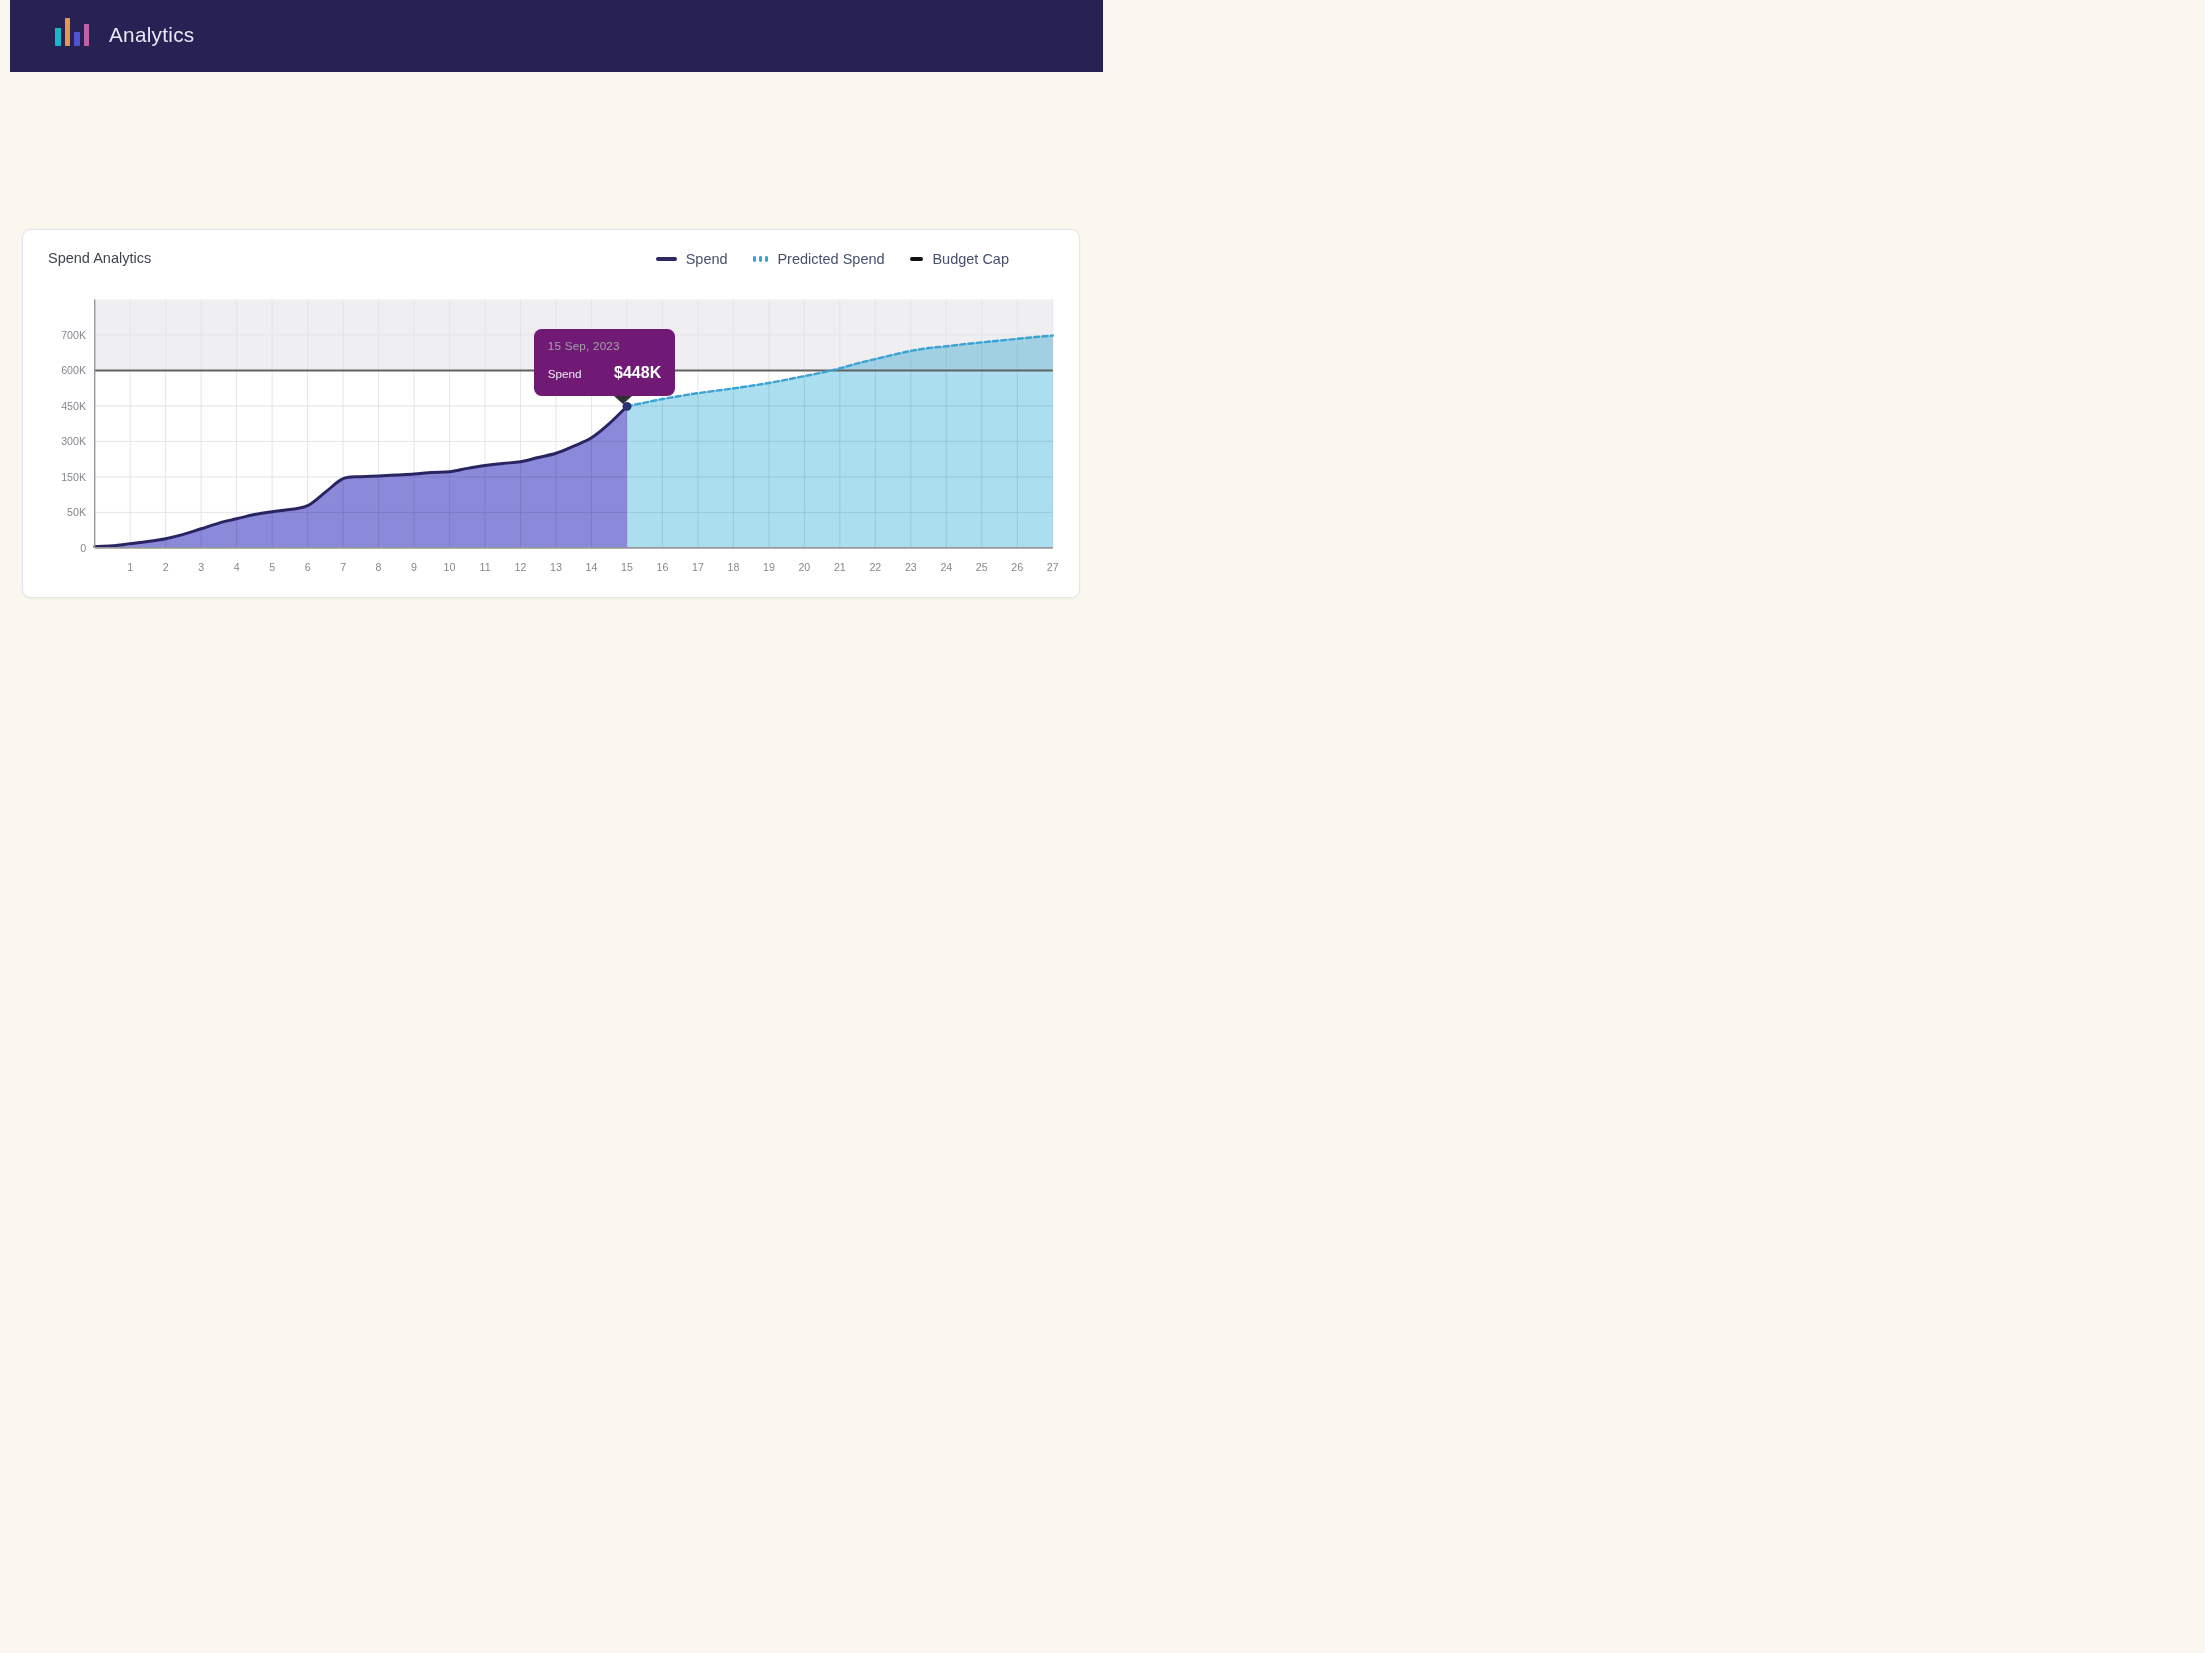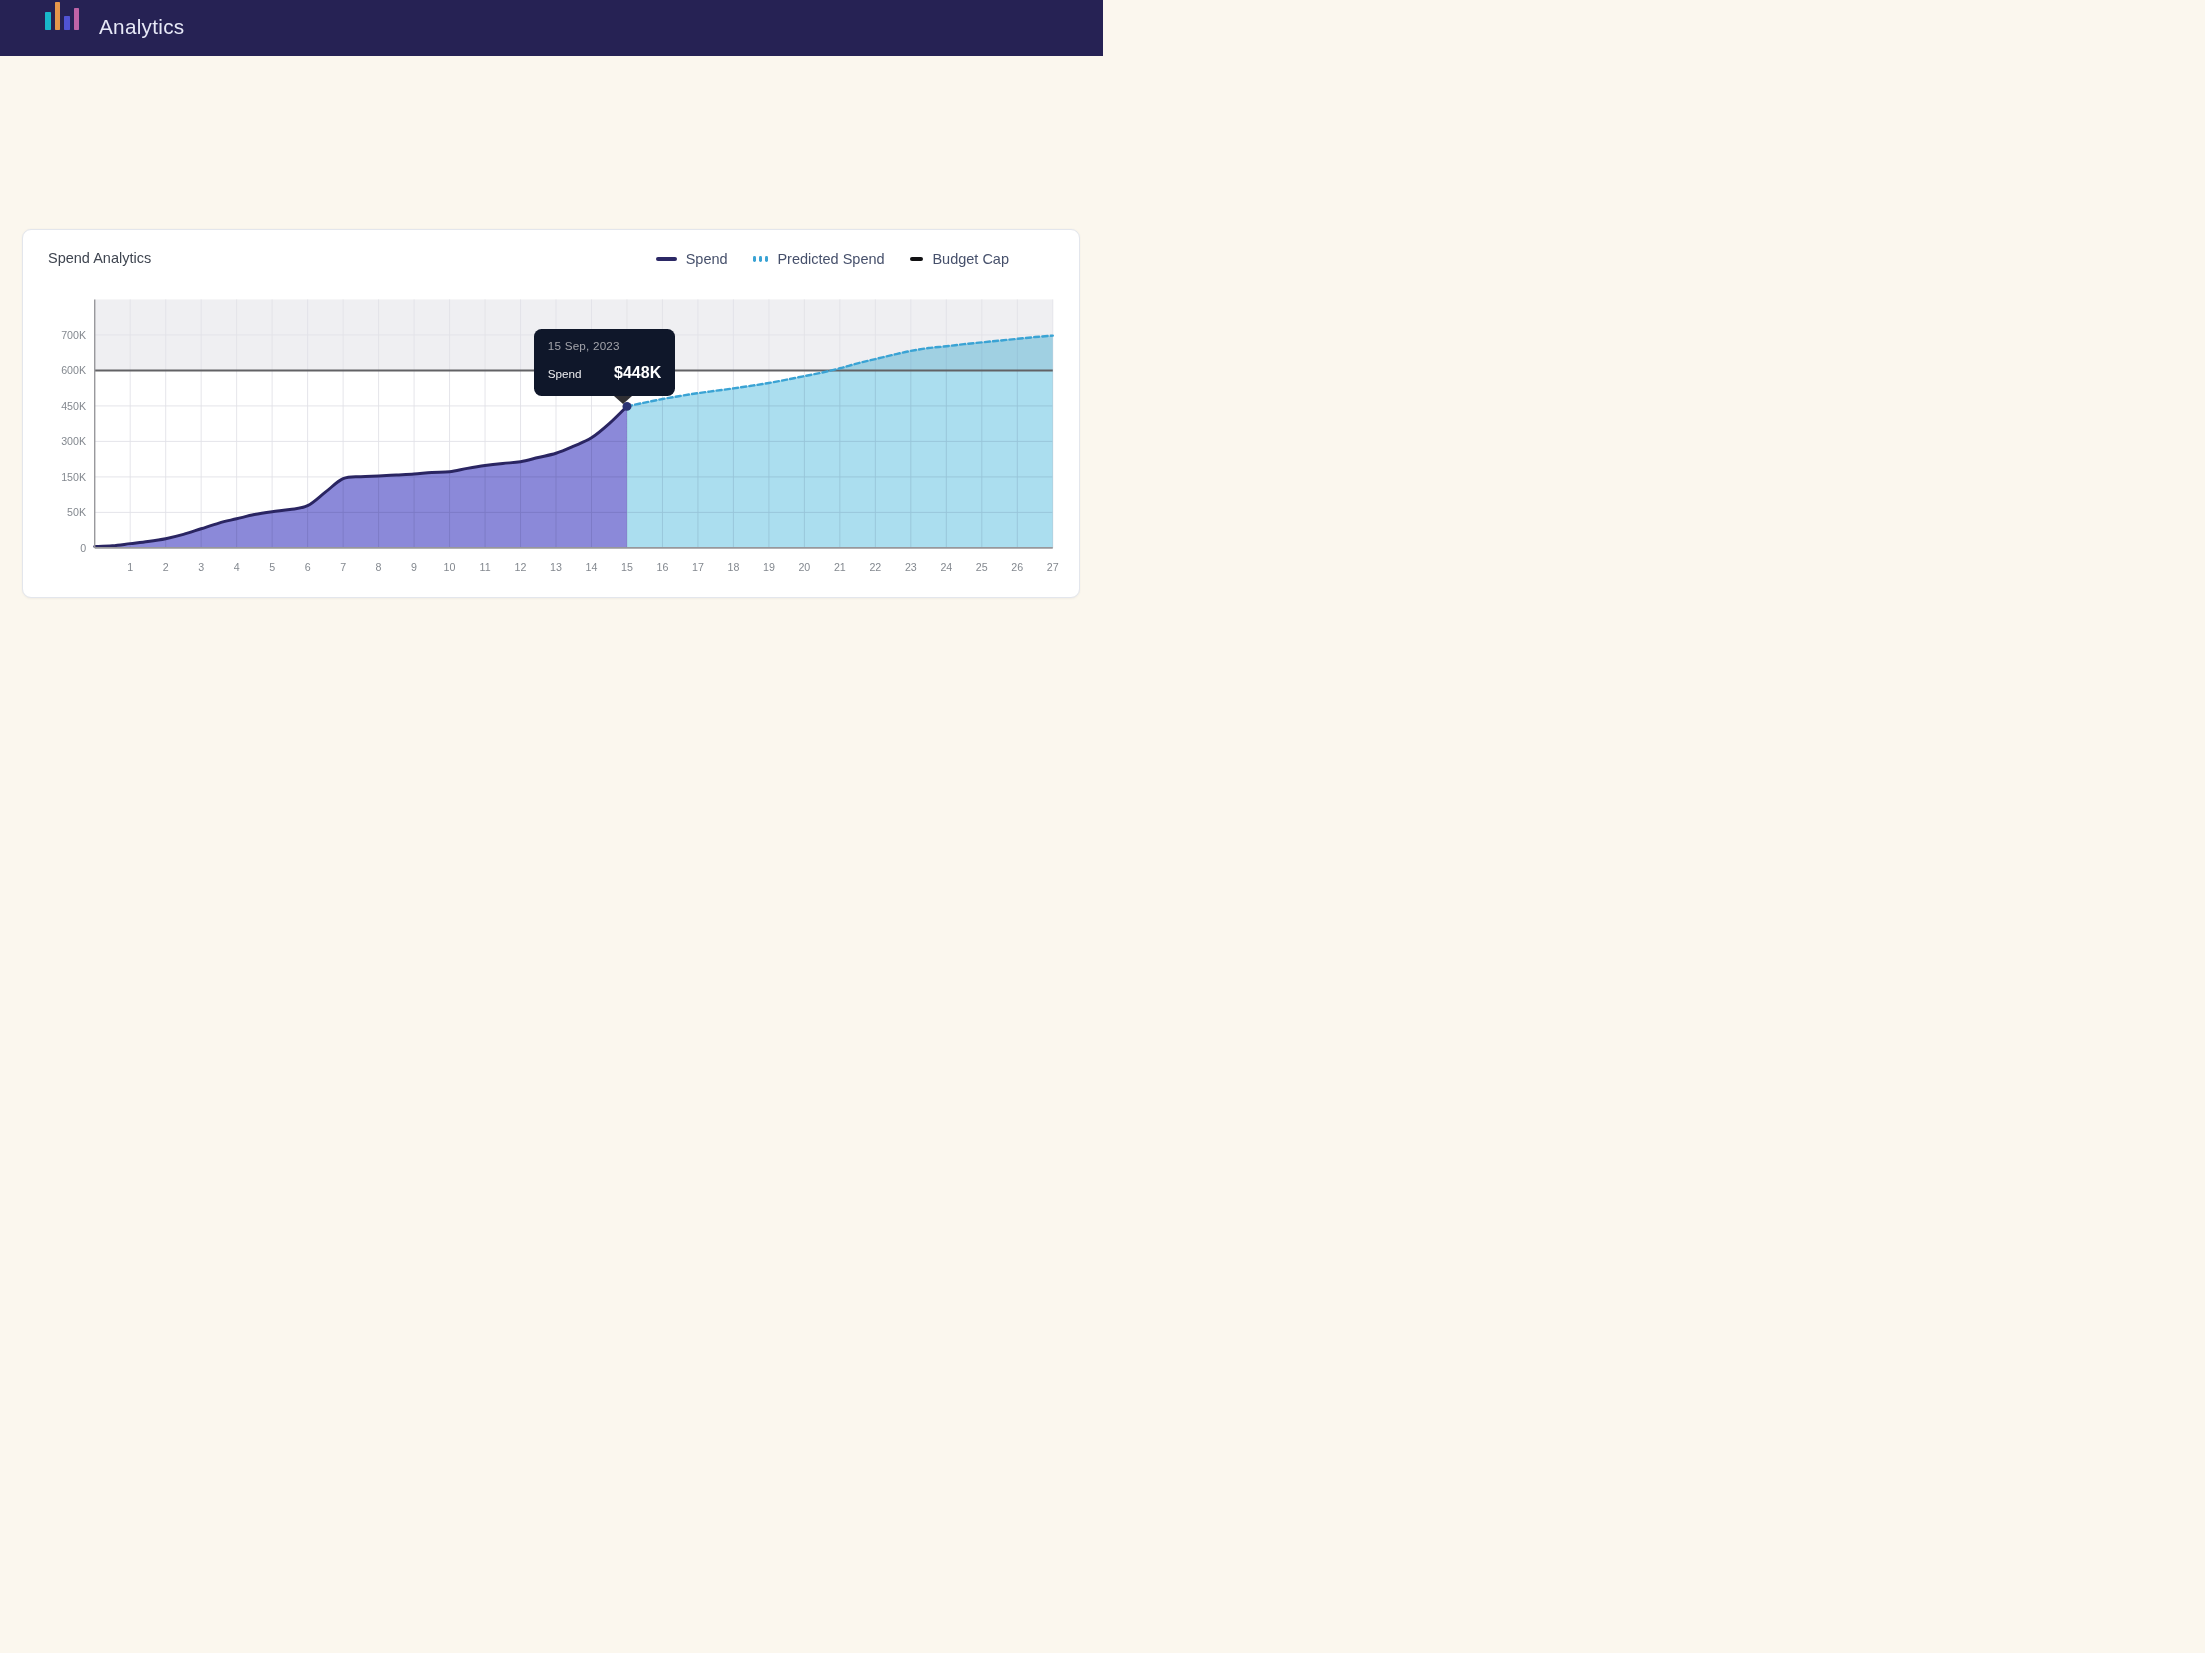--- a/index.html
+++ b/index.html
@@ -5,21 +5,21 @@
   * { margin:0; padding:0; box-sizing:border-box; }
   html,body { width:1103px; height:827px; }
   body {
     font-family:"Liberation Sans", sans-serif;
     background:#FBF7EE;
     overflow:hidden;
     position:relative;
   }
   
   .app-header {
-    position:absolute; left:0; top:0; width:1103px; height:56px;
+    position:absolute; left:10px; top:0; width:1103px; height:72px;
     background:#262254;
     display:flex; align-items:center;
   }
   .logo { position:absolute; left:45px; bottom:26px; display:flex; align-items:flex-end; gap:4.1px; height:27.6px; }
   .logo span { display:block; width:5.5px; border-radius:0.7px; }
   .logo .b0 { height:18px; }
   .logo .b1 { height:27.6px; }
   .logo .b2 { height:14.5px; }
   .logo .b3 { height:22px; }
   .app-title {
@@ -172,21 +172,21 @@
     <text x="1135.1296296296296" y="495.5" text-anchor="middle" fill="#83888F" font-size="15.5" font-family="Liberation Sans, sans-serif">20</text>
     <text x="1186.611111111111" y="495.5" text-anchor="middle" fill="#83888F" font-size="15.5" font-family="Liberation Sans, sans-serif">21</text>
     <text x="1238.0925925925926" y="495.5" text-anchor="middle" fill="#83888F" font-size="15.5" font-family="Liberation Sans, sans-serif">22</text>
     <text x="1289.5740740740741" y="495.5" text-anchor="middle" fill="#83888F" font-size="15.5" font-family="Liberation Sans, sans-serif">23</text>
     <text x="1341.0555555555554" y="495.5" text-anchor="middle" fill="#83888F" font-size="15.5" font-family="Liberation Sans, sans-serif">24</text>
     <text x="1392.537037037037" y="495.5" text-anchor="middle" fill="#83888F" font-size="15.5" font-family="Liberation Sans, sans-serif">25</text>
     <text x="1444.0185185185185" y="495.5" text-anchor="middle" fill="#83888F" font-size="15.5" font-family="Liberation Sans, sans-serif">26</text>
     <text x="1495.5" y="495.5" text-anchor="middle" fill="#83888F" font-size="15.5" font-family="Liberation Sans, sans-serif">27</text>
   </svg>
 
-<div class="tooltip" style="background: #0f172a;">
+<div class="tooltip" style="background: #701a75;">
   <div class="tt-date" style="color: rgb(162, 163, 170);">15 Sep, 2023</div>
   <div class="tt-row">
     <span class="tt-series">Spend</span>
     <span class="tt-value" style="color: rgb(255, 255, 255);">$448K</span>
   </div>
   <div class="tt-caret" style="border-top-color: rgb(48, 47, 51);"></div>
 </div>
 
 
 </body></html>

